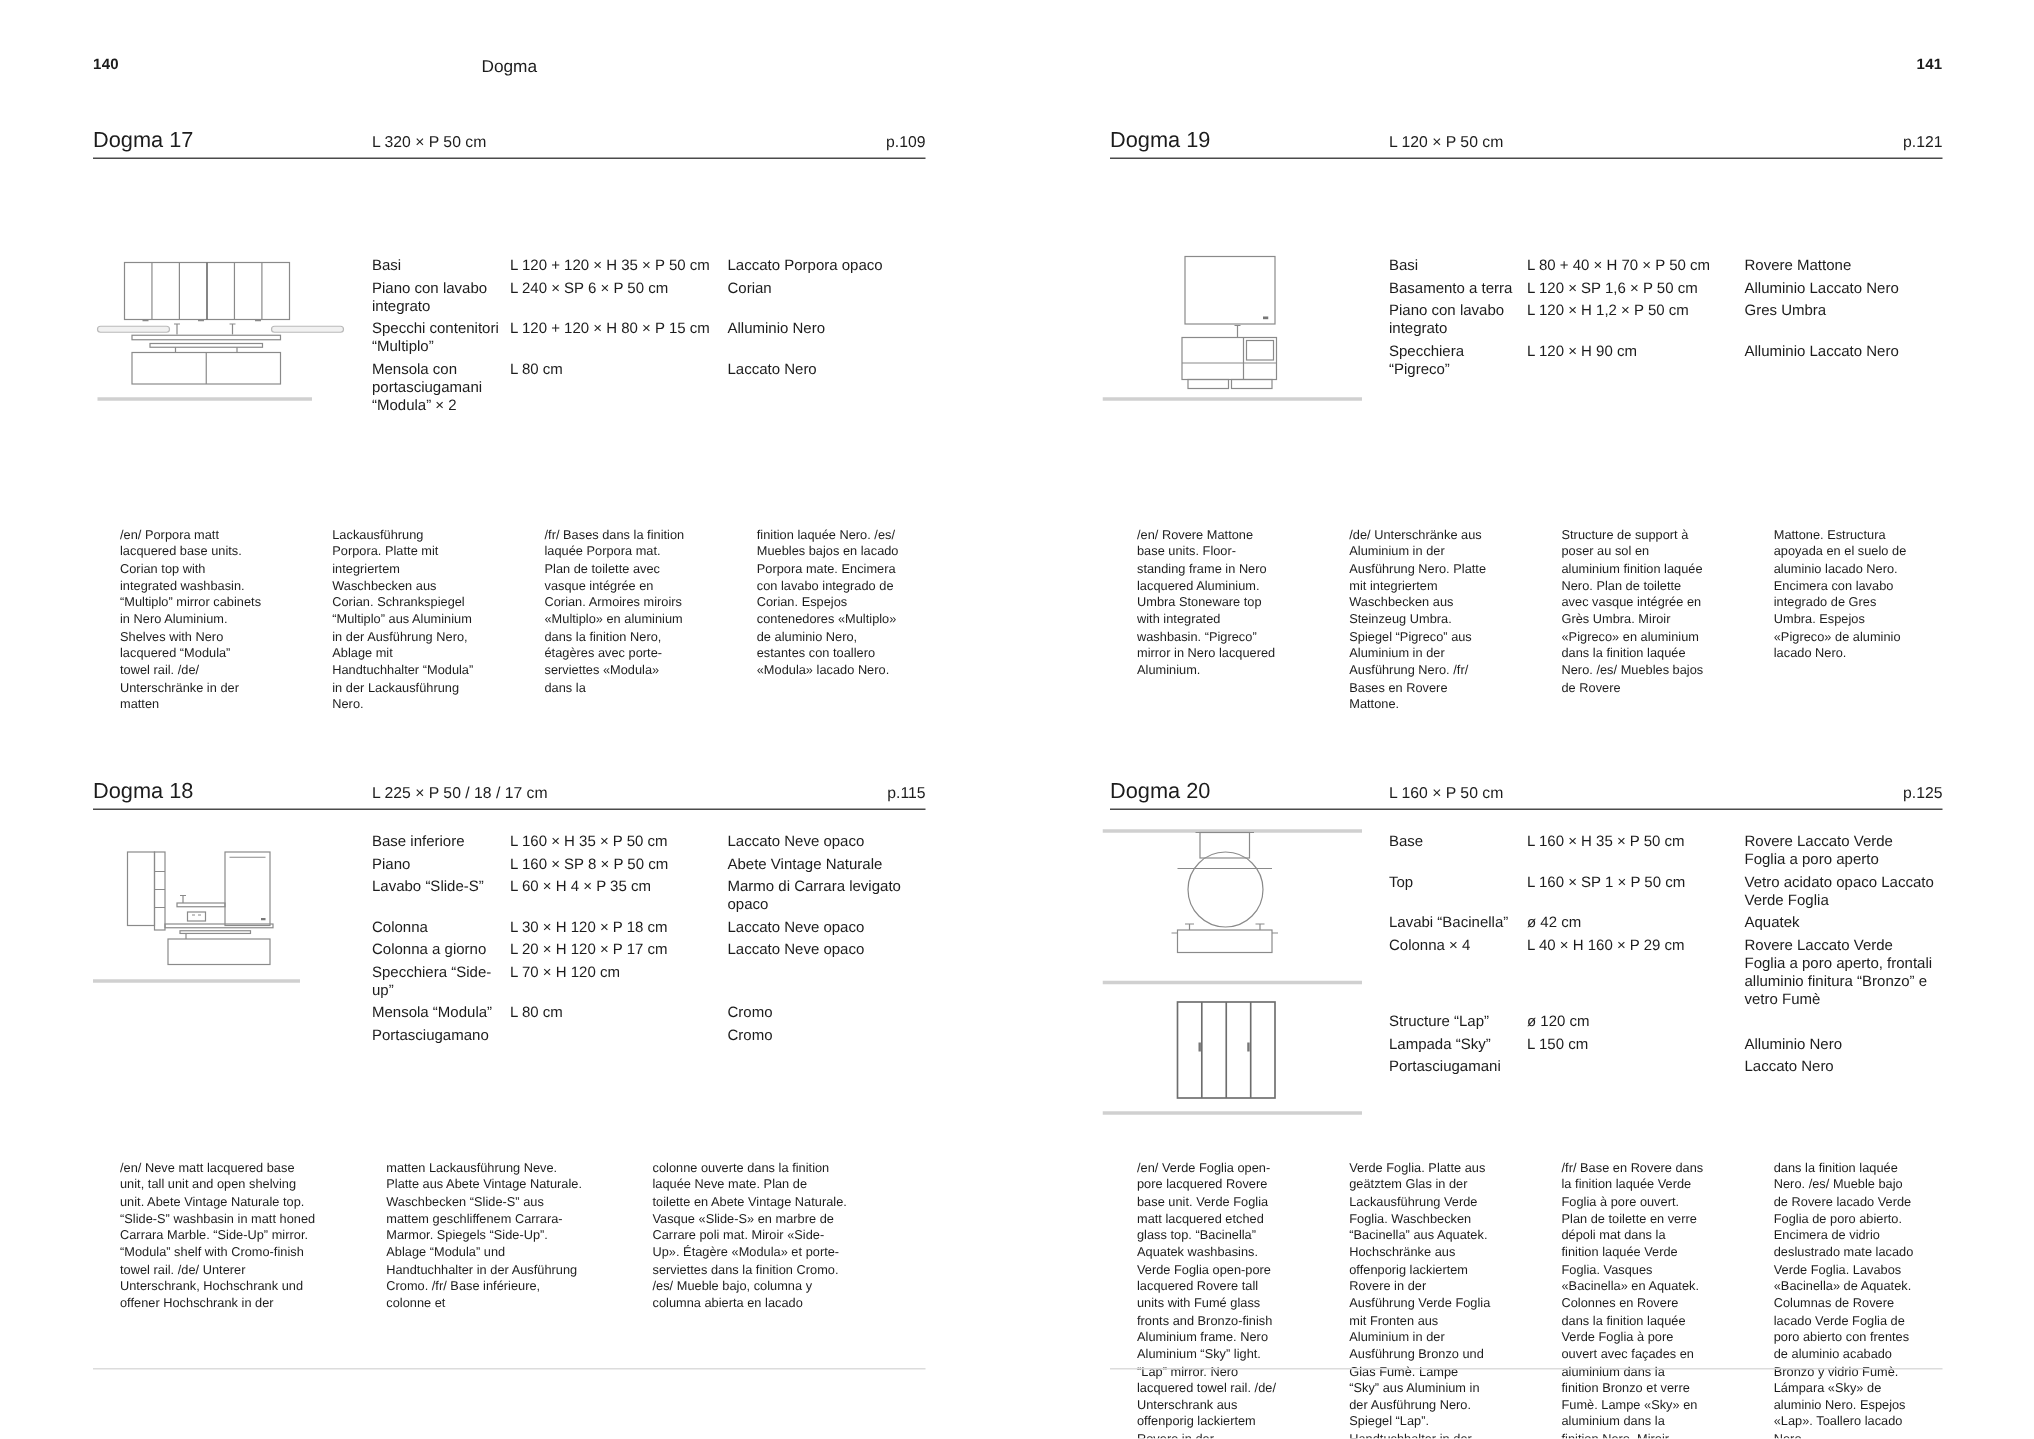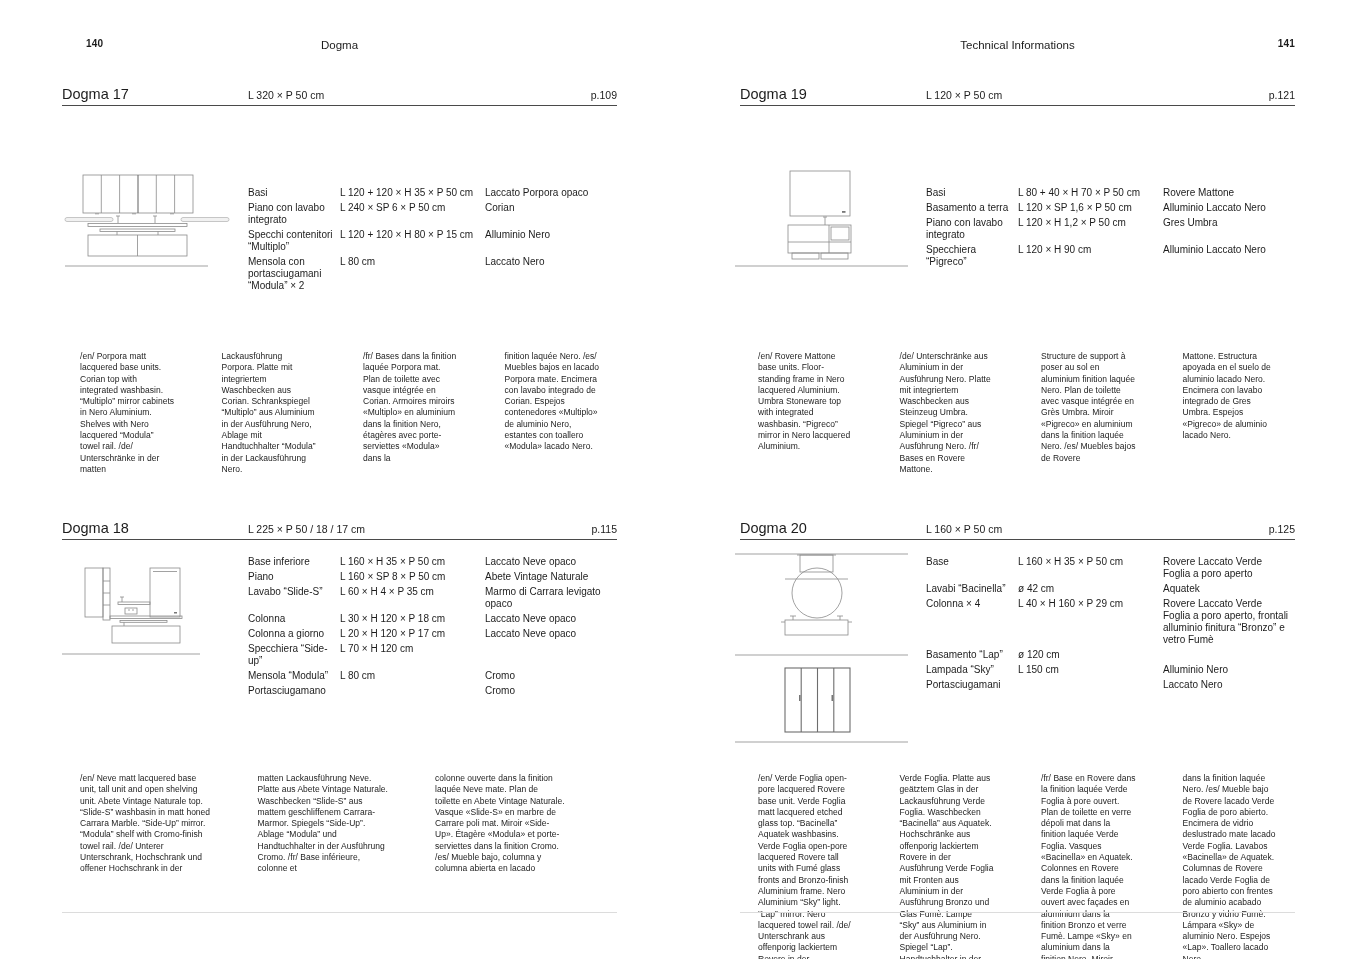--- a/index.html
+++ b/index.html
@@ -1,33 +1,33 @@
 <!DOCTYPE html>
 <html><head>
 <meta charset="utf-8">
 <style>
   html,body{margin:0;padding:0;background:#ffffff;}
   body{width:1356px;height:959px;position:relative;font-family:"Liberation Sans",sans-serif;color:#1c1c1c;-webkit-font-smoothing:antialiased;}
   .canvas{position:absolute;left:0;top:0;width:1356px;height:959px;background:#fff;overflow:hidden;}
 
-  .page-num{position:absolute;top:38px;font-size:10px;font-weight:bold;letter-spacing:.2px;margin-left:24px;}
+  .page-num{position:absolute;top:38px;font-size:10px;font-weight:bold;letter-spacing:.2px;}
   .pn-left{left:62px;}
   .pn-right{right:61px;}
   .page-title{position:absolute;top:39px;font-size:11.5px;text-align:center;}
   .pt-left{left:62px;width:555px;}
   .pt-right{left:740px;width:555px;}
 
   .sec{position:absolute;width:555px;}
   .sec-head{position:relative;height:21px;border-bottom:1px solid #4a4a4a;}
   .sec-title{position:absolute;left:0;bottom:3px;font-size:14.5px;}
   .sec-dims{position:absolute;left:186px;bottom:4px;font-size:10.5px;margin-top:44px;}
   .sec-ref{position:absolute;right:0;bottom:4px;font-size:10.5px;}
 
   .spec-table{position:absolute;left:186px;width:369px;}
-  .t-top{top:88px;margin-top:15px;}
+  .t-top{top:88px;}
   .t-bottom{top:38px;}
   .spec-row{display:grid;grid-template-columns:92px 145px 1fr;margin-bottom:3px;}
   .sc{font-size:10px;line-height:12px;display:block;padding-right:4px;}
 
   .desc{position:absolute;left:0;width:555px;display:flex;gap:11px;}
   .d-top{top:249px;}
   .d-bottom{top:237px;}
   .dcol{width:130.5px;margin:18px;font-size:8.5px;line-height:11.3px;letter-spacing:.02px;}
 
   .drawing{position:absolute;}
@@ -42,21 +42,20 @@
   svg .mark{fill:#777;}
 </style>
 </head>
 <body>
 
 <div class="canvas">
 
   <div class="page-num pn-left">140</div>
   <div class="page-title pt-left">Dogma</div>
   <div class="page-num pn-right">141</div>
-  <div class="page-title pt-right">Technical Informations</div>
 
   <div class="sec" style="left:62px;top:84px;">
     <div class="sec-head">
       <span class="sec-title">Dogma 17</span>
       <span class="sec-dims">L 320 × P 50 cm</span>
       <span class="sec-ref">p.109</span>
     </div>
     <div class="spec-table t-top">
       <div class="spec-row">
         <span class="sc">Basi</span>
@@ -245,31 +244,36 @@
       <span class="sec-dims">L 160 × P 50 cm</span>
       <span class="sec-ref">p.125</span>
     </div>
     <div class="spec-table t-bottom">
       <div class="spec-row">
         <span class="sc">Base</span>
         <span class="sc">L 160 × H 35 × P 50 cm</span>
         <span class="sc">Rovere Laccato Verde Foglia a poro aperto</span>
       </div>
       <div class="spec-row">
+        <span class="sc">Top</span>
+        <span class="sc">L 160 × SP 1 × P 50 cm</span>
+        <span class="sc">Vetro acidato opaco Laccato Verde Foglia</span>
+      </div>
+      <div class="spec-row">
         <span class="sc">Lavabi “Bacinella”</span>
         <span class="sc">ø 42 cm</span>
         <span class="sc">Aquatek</span>
       </div>
       <div class="spec-row">
         <span class="sc">Colonna × 4</span>
         <span class="sc">L 40 × H 160 × P 29 cm</span>
         <span class="sc">Rovere Laccato Verde Foglia a poro aperto, frontali alluminio finitura “Bronzo” e vetro Fumè</span>
       </div>
       <div class="spec-row">
-        <span class="sc">Basamento “Lap”</span>
+        <span class="sc">Structure “Lap”</span>
         <span class="sc">ø 120 cm</span>
         <span class="sc"></span>
       </div>
       <div class="spec-row">
         <span class="sc">Lampada “Sky”</span>
         <span class="sc">L 150 cm</span>
         <span class="sc">Alluminio Nero</span>
       </div>
       <div class="spec-row">
         <span class="sc">Portasciugamani</span>

